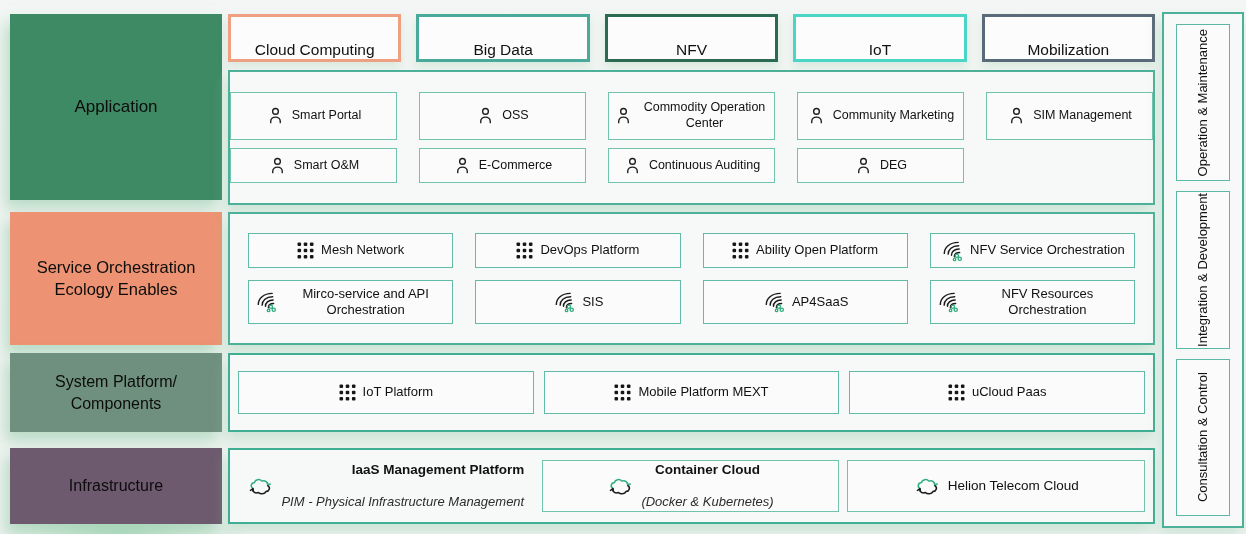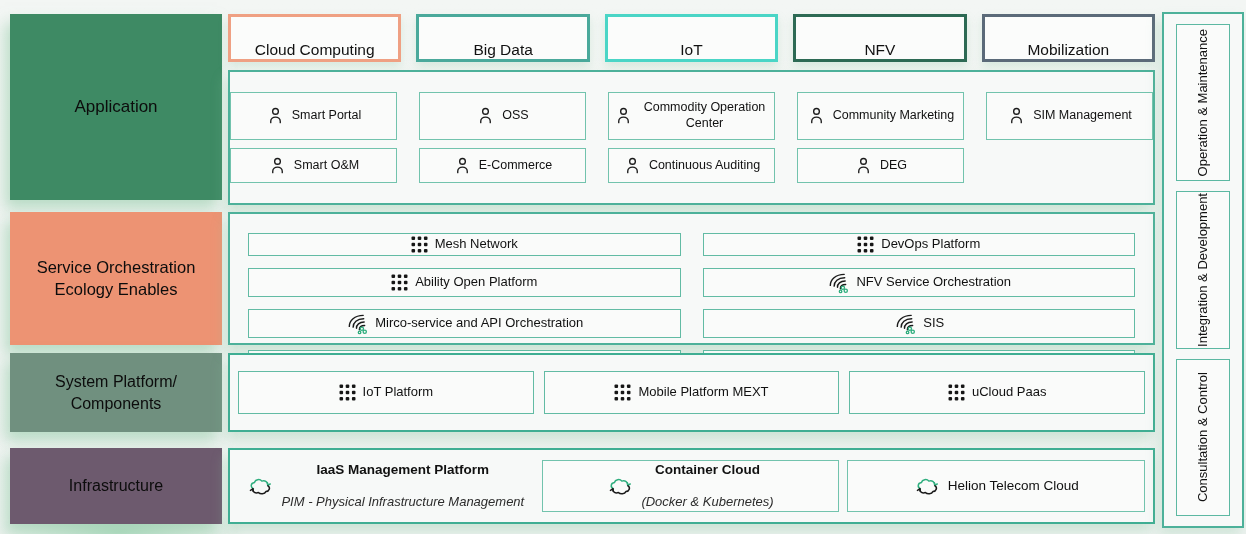--- a/index.html
+++ b/index.html
@@ -35,37 +35,37 @@
   .tab-3{border-color:#2d6a54;}
   .tab-4{border-color:#5b6a79;}
 
   
   .container{
     position:absolute;left:228px;width:927px;box-sizing:border-box;
     background:#f7f9f8;border:2px solid #4db19a;
     box-shadow:-3px 8px 12px rgba(140,200,162,.35);
   }
   .app-c{top:70px;height:135px;display:grid;grid-template-columns:repeat(5,1fr);gap:8px 22px;padding:20px 0;}
-  .svc-c{top:212px;height:133px;display:grid;grid-template-columns:repeat(2,1fr);gap:12px 22px;padding:19px 18px;}
+  .svc-c{top:212px;height:133px;display:grid;grid-template-columns:repeat(4,1fr);gap:12px 22px;padding:19px 18px;}
   .sys-c{top:353px;height:79px;display:flex;gap:10px;padding:16px 8px;border-color:#3fae93;}
   .infra-c{top:448px;height:76px;display:flex;gap:8px;padding:10px 8px;border-color:#3fae93;}
 
   .item{
     background:#fafbfa;border:1px solid #72c3ad;box-sizing:border-box;
     display:flex;align-items:center;justify-content:center;gap:7px;
     font-size:12.5px;padding:2px 5px;
   }
   .svc-c .item,.sys-c .item{border-color:#62bba4;font-size:13px;}
   .sys-c .item{flex:1;}
   .infra-c .item{flex:1;font-size:13.5px;}
   .infra-plain{border:none;background:transparent;flex:1.15;}
   .lbl{text-align:center;line-height:1.25;}
   .more-lbl{font-style:italic;text-decoration:underline;font-size:15px;}
 
-  .infra-txt{display:flex;flex-direction:column;align-items:center;text-align:left;}
+  .infra-txt{display:flex;flex-direction:column;align-items:flex-end;text-align:left;}
   .it-title{font-size:13.5px;font-weight:bold;line-height:1.2;}
   .it-title.nb{font-weight:normal;}
   .it-sub{font-size:13px;color:#2c2c2c;margin-top:16px;line-height:1.2;font-style:italic;}
 
   
   .right-panel{
     position:absolute;left:1162px;top:12px;width:82px;height:516px;box-sizing:border-box;
     border:2px solid #4db19a;background:#f7f9f8;
     display:flex;flex-direction:column;gap:10px;padding:10px 12px;
     box-shadow:-3px 8px 12px rgba(140,200,162,.3);
@@ -93,25 +93,25 @@
       <span>Infrastructure</span>
     </div>
 
   <div class="tabs">
     <div class="tab tab-0">
         <span>Cloud Computing</span>
       </div>
     <div class="tab tab-1">
         <span>Big Data</span>
       </div>
+    <div class="tab tab-3">
+        <span>NFV</span>
+      </div>
     <div class="tab tab-2">
         <span>IoT</span>
-      </div>
-    <div class="tab tab-3">
-        <span>NFV</span>
       </div>
     <div class="tab tab-4">
         <span>Mobilization</span>
       </div>
   </div>
 
   <div class="container app-c">
     <div class="item">
   <span class="icon">
           <svg viewBox="0 0 24 24" width="19" height="19" fill="none" stroke="#1a1a1a" stroke-width="1.7" stroke-linecap="round">
@@ -325,20 +325,21 @@
               <path d="M20 10.5 C15 10.5 11.8 13.3 12 17"></path>
               <path d="M20.5 14 C17 14 15 15.8 15 18.5"></path>
             </g>
             <g fill="none" stroke="#2fae7e" stroke-width="1.4">
               <circle cx="17.6" cy="17.4" r="1.7"></circle>
               <circle cx="20.6" cy="20.6" r="1.7"></circle>
               <circle cx="15.2" cy="21.3" r="1.3"></circle>
             </g>
           </svg>
         </span>
+<span class="lbl">NFV Resources Orchestration</span>
       </div>
   </div>
 
   <div class="container sys-c">
     <div class="item">
   <span class="icon">
           <svg viewBox="0 0 20 20" width="17" height="17" fill="#161616">
             <rect x="0.6" y="0.6" width="4.2" height="4.2" rx="1.2"></rect>
             <rect x="7.9" y="0.6" width="4.2" height="4.2" rx="1.2"></rect>
             <rect x="15.2" y="0.6" width="4.2" height="4.2" rx="1.2"></rect>

